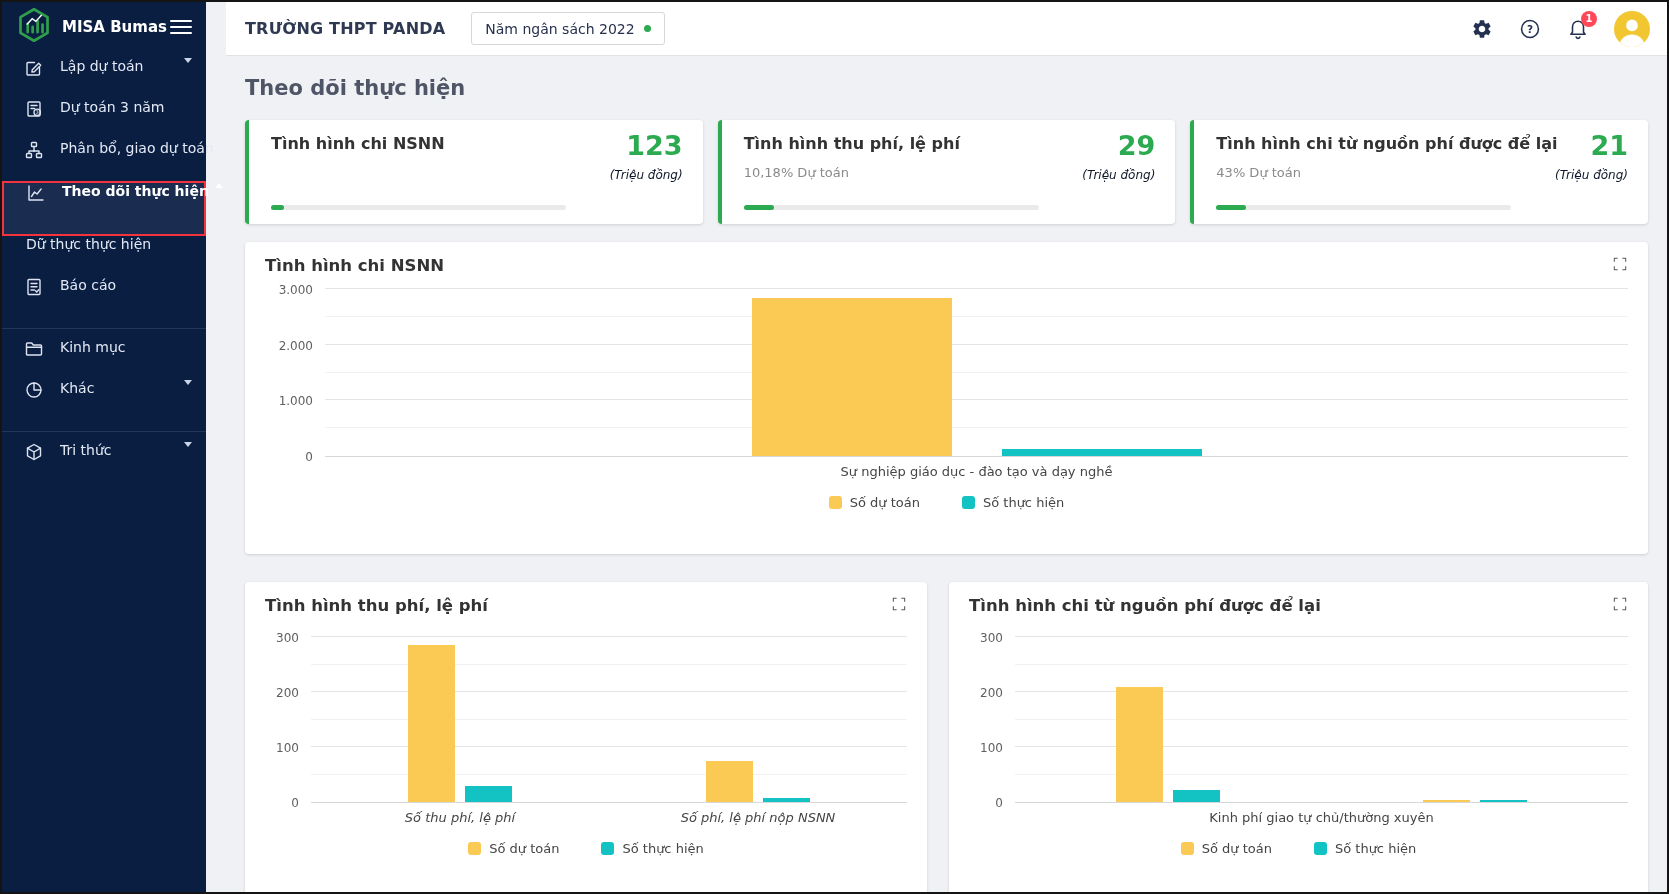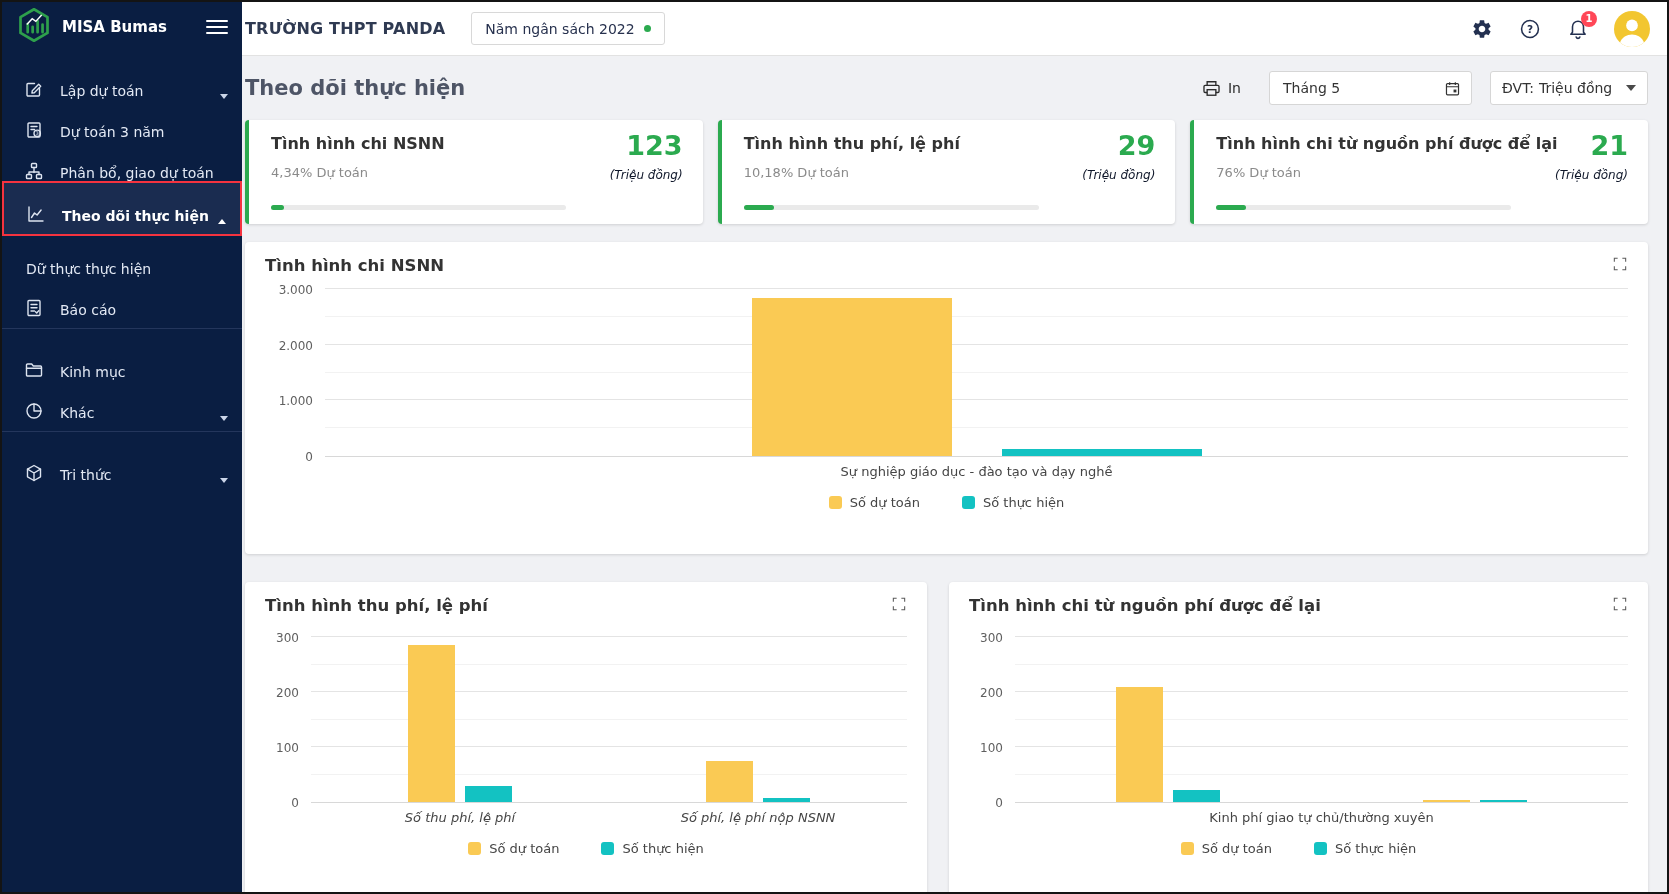--- a/index.html
+++ b/index.html
@@ -1,28 +1,28 @@
 <!DOCTYPE html>
 <html><head>
 <meta charset="utf-8">
 <style>
   * { margin:0; padding:0; box-sizing:border-box; }
   html,body { font-family:"DejaVu Sans","Liberation Sans",sans-serif; }
   body { width:1669px; height:894px; overflow:hidden; position:relative;
          background:#F0F1F4; border:2px solid #141414; }
 
   
-  .sidebar { position:absolute; left:0; top:0; bottom:0; width:240px;
+  .sidebar { position:absolute; left:0; top:0; bottom:0; width:204px;
              background:#0A1E42; color:#E8EDF5; z-index:5; }
   .logo-row { height:50px; display:flex; align-items:center; padding:0 14px; }
   .brand { font-size:15px; font-weight:bold; color:#FFF; margin-left:10px; flex:1; }
   .burger { width:22px; cursor:pointer; }
   .burger span { display:block; height:2px; background:#FFF; margin:4px 0; border-radius:1px; }
   .menu { margin-top:6px; }
-  .m-row { height:41px; display:flex; align-items:flex-end; padding:0 14px 0 22px;
+  .m-row { height:41px; display:flex; align-items:flex-start; padding:0 14px 0 22px;
            font-size:14px; color:#E3E9F4; cursor:pointer; white-space:nowrap; }
   .m-row .ic { width:20px; height:20px; margin-right:16px; flex:none; }
   .m-row .lbl { flex:1; }
   .m-row.sub { padding-left:24px; }
   .m-row.bold .lbl { font-weight:bold; color:#FFF; }
   .m-div { height:1px; background:#24365C; margin:10px 0; }
   .menu-group { border:2px solid #F5333F; background:#1A2C50; padding-bottom:10px; }
   .caret { width:0; height:0; border-left:4.5px solid transparent; border-right:4.5px solid transparent; margin-left:6px; }
   .caret.down { border-top:5px solid #CBD5E8; }
   .caret.up { border-bottom:5px solid #FFF; }
@@ -230,67 +230,43 @@
             <path d="M3.8 21.5c1.5-4 4.8-5.8 8.2-5.8s6.7 1.8 8.2 5.8v3H3.8z" fill="#FFF"></path>
           </g>
       </svg>
     </span>
   </div>
 </div>
 
 <div class="content">
   <div class="page-head">
     <span class="page-title">Theo dõi thực hiện</span>
-    <div class="head-right">
-      <span class="print-btn">
-        <svg viewBox="0 0 24 24" fill="none" stroke="#2B2B2B" stroke-width="1.7">
-            <path d="M6.5 8V3.5h11V8"></path>
-            <path d="M6.5 17H4a1.5 1.5 0 0 1-1.5-1.5v-6A1.5 1.5 0 0 1 4 8h16a1.5 1.5 0 0 1 1.5 1.5v6A1.5 1.5 0 0 1 20 17h-2.5"></path>
-            <rect x="6.5" y="13.5" width="11" height="7"></rect>
-          </svg>
-        <span>In</span>
-      </span>
-      <span class="month-box">
-        <span>Tháng 5</span>
-        <svg viewBox="0 0 24 24" fill="none" stroke="#333" stroke-width="1.7">
-            <rect x="3.5" y="5" width="17" height="16" rx="1.5"></rect>
-            <path d="M3.5 9.5h17M8 3v4M16 3v4"></path>
-            <rect x="13.5" y="13.5" width="4" height="4" fill="#333" stroke="none"></rect>
-          </svg>
-      </span>
-      <span class="unit-box">
-        <span>ĐVT:</span>
-        <span class="uv">Triệu đồng</span>
-        <span class="sel-caret"></span>
-      </span>
-    </div>
   </div>
 
   <div class="cards" id="cards">
       <div class="scard" style="border-left-color: rgb(43, 170, 79);">
         <div class="ttl">Tình hình chi NSNN</div>
-        <div class="pct">4,34% Dự toán</div>
         <div class="val" style="color: rgb(43, 170, 79);">123</div>
         <div class="unit">(Triệu đồng)</div>
         <div class="pbar">
           <div class="fill" style="width: 4.34%; background: rgb(43, 170, 79);"></div>
         </div>
       </div>
       <div class="scard" style="border-left-color: rgb(43, 170, 79);">
         <div class="ttl">Tình hình thu phí, lệ phí</div>
         <div class="pct">10,18% Dự toán</div>
         <div class="val" style="color: rgb(43, 170, 79);">29</div>
         <div class="unit">(Triệu đồng)</div>
         <div class="pbar">
           <div class="fill" style="width: 10.18%; background: rgb(43, 170, 79);"></div>
         </div>
       </div>
       <div class="scard" style="border-left-color: rgb(43, 170, 79);">
         <div class="ttl">Tình hình chi từ nguồn phí được để lại</div>
-        <div class="pct">76% Dự toán</div>
+        <div class="pct">43% Dự toán</div>
         <div class="val" style="color: rgb(43, 170, 79);">21</div>
         <div class="unit">(Triệu đồng)</div>
         <div class="pbar">
           <div class="fill" style="width: 10%; background: rgb(43, 170, 79);"></div>
         </div>
       </div>
     </div>
 
   <div class="chart-card main">
       <div class="c-head">

